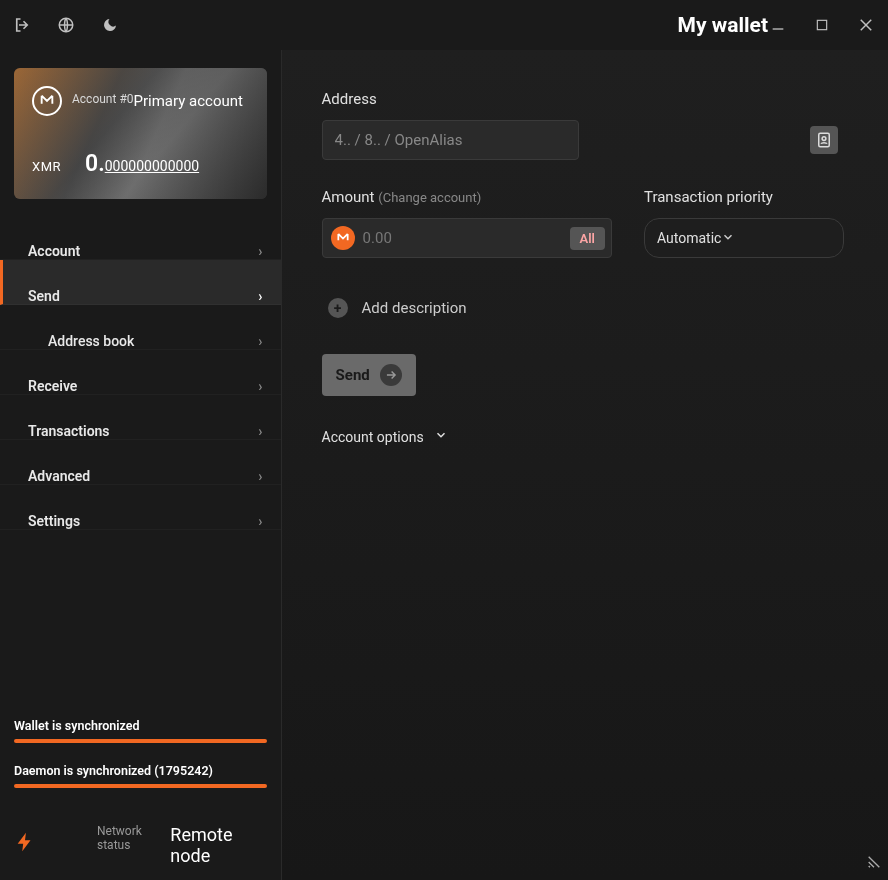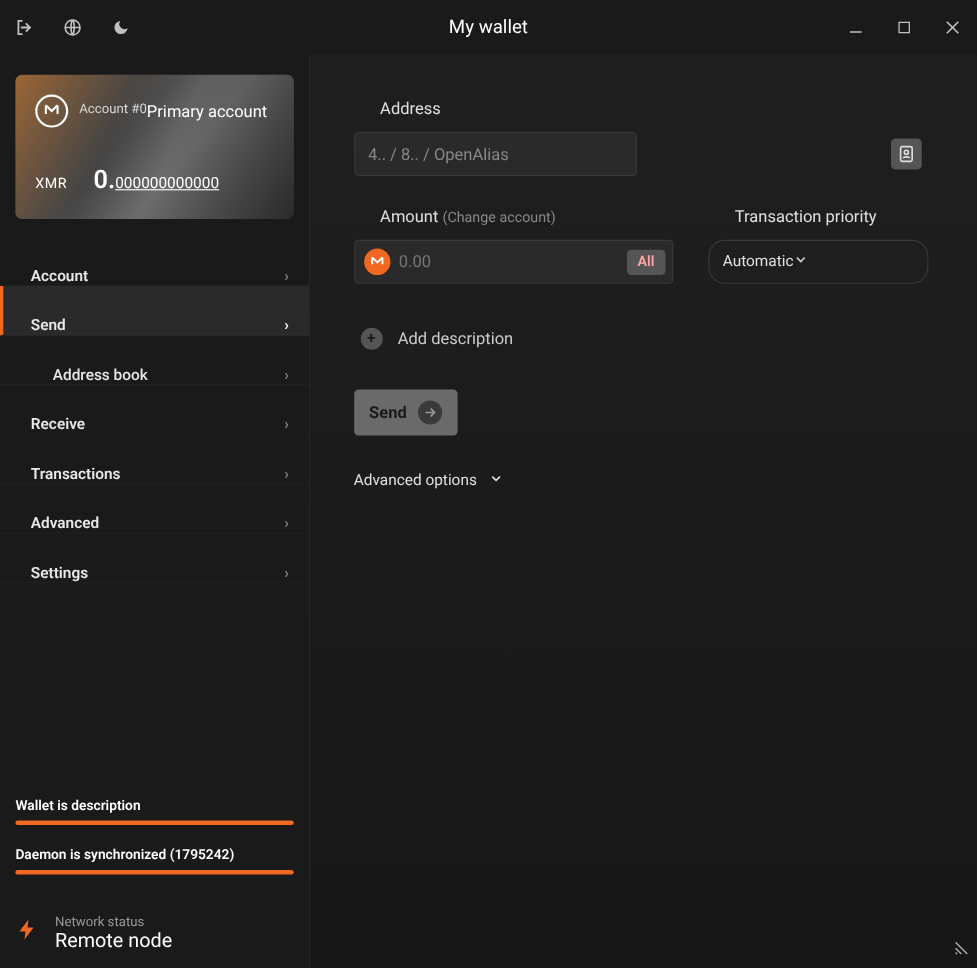--- a/index.html
+++ b/index.html
@@ -1,20 +1,20 @@
 <!DOCTYPE html>
 <html><head>
 <meta charset="utf-8">
 <style>
   * { margin: 0; padding: 0; box-sizing: border-box; font-family: -apple-system, BlinkMacSystemFont, "Segoe UI", Roboto, sans-serif; }
   body { background: #1a1a1a; color: #e0e0e0; width: 888px; height: 880px; overflow: hidden; }
   .titlebar { height: 50px; display: flex; align-items: center; padding: 0 12px; }
   .tb-left { display: flex; gap: 24px; align-items: center; }
   .tb-icon { width: 20px; height: 20px; display: flex; align-items: center; justify-content: center; cursor: pointer; color: #c0c0c0; }
-  .tb-title { flex: 1; text-align: center; font-size: 17px; font-weight: 400; color: #fff; }
+  .tb-title { flex: 1; text-align: right; font-size: 21px; font-weight: 700; color: #fff; }
   .tb-right { display: flex; gap: 24px; align-items: center; }
   .layout { display: flex; height: calc(100% - 50px); }
   .sidebar { width: 300px; background: #1a1a1a; border-right: 1px solid #2a2a2a; display: flex; flex-direction: column; padding: 12px 0 0 0; }
   .account-card { margin: 6px 14px 10px 14px; border-radius: 6px; padding: 18px 18px 22px 18px; background: linear-gradient(130deg, #7a5a3b 0%, #4a4a4a 40%, #6a6a6a 60%, #3e3e3e 100%); position: relative; overflow: hidden; }
   .account-card::before { content: ""; position: absolute; inset: 0; background: linear-gradient(115deg, rgba(255,140,40,0.25) 0%, rgba(60,60,60,0.4) 35%, rgba(120,120,120,0.25) 55%, rgba(30,30,30,0.6) 100%); }
   .account-card > * { position: relative; }
   .ac-row1 { display: flex; align-items: center; gap: 10px; }
   .monero-circle { width: 30px; height: 30px; border-radius: 50%; border: 2.5px solid #fff; display: flex; align-items: center; justify-content: center; }
   .monero-circle svg { width: 16px; height: 16px; }
   .ac-texts { display: flex; flex-direction: row; }
@@ -28,25 +28,25 @@
   .nav-item { height: 45px; display: flex; align-items: flex-end; justify-content: space-between; padding: 0 18px 0 28px; font-size: 14px; font-weight: 600; color: #e8e8e8; cursor: pointer; border-bottom: 1px solid rgba(255,255,255,0.03); }
   .nav-item.sub { padding-left: 48px; font-weight: 500; }
   .nav-item.active { background: #2a2a2a; border-left: 3px solid #f26822; padding-left: 25px; }
   .nav-item .chev { color: #888; }
   .sidebar-spacer { flex: 1; }
   .status-block { padding: 0 14px 10px 14px; }
   .status-line { font-size: 12.5px; font-weight: 600; color: #fff; margin-bottom: 6px; }
   .status-bar { height: 4px; background: #f26822; border-radius: 2px; margin-bottom: 20px; }
   .net-row { display: flex; align-items: center; gap: 14px; padding: 6px 14px 14px 14px; }
   .bolt { color: #f26822; font-size: 26px; }
-  .net-texts { display: flex; flex-direction: column; }
+  .net-texts { display: flex; flex-direction: row; margin-left: 47px; }
   .net-sub { font-size: 12px; color: #999; }
   .net-main { font-size: 18px; color: #fff; font-weight: 400; }
   .main { flex: 1; padding: 40px 44px 20px 40px; position: relative; background: linear-gradient(180deg, #1f1f1f 0%, #171717 100%); }
-  .field-label { font-size: 15px; color: #e0e0e0; margin-bottom: 12px; margin-left: 24px; }
+  .field-label { font-size: 15px; color: #e0e0e0; margin-bottom: 12px; }
   .field-label .hint { font-size: 13px; color: #888; }
   .addr-input { flex: 1; height: 40px; background: #2a2a2a; border: 1px solid #3a3a3a; border-radius: 4px; padding: 0 44px 0 12px; color: #eab308; font-size: 15px; position: relative; }
   .addr-wrap { position: relative; margin-bottom: 28px; }
   .addr-wrap input::placeholder { color: #888; }
   .addr-btn { position: absolute; right: 6px; top: 6px; width: 28px; height: 28px; background: #555; border-radius: 4px; display: flex; align-items: center; justify-content: center; cursor: pointer; color: #ddd; }
   .two-col { display: flex; gap: 32px; margin-bottom: 40px; }
   .col-a { flex: 1; }
   .col-b { width: 200px; }
   .amount-wrap { display: flex; align-items: center; height: 40px; background: #2a2a2a; border: 1px solid #3a3a3a; border-radius: 4px; padding: 0 6px 0 8px; gap: 8px; }
   .amount-wrap .xmr-ico { width: 24px; height: 24px; border-radius: 50%; background: #f26822; display: flex; align-items: center; justify-content: center; }
@@ -155,21 +155,21 @@
       </div>
       <div class="nav-item">
         <span>Settings</span>
         <span class="chev">›</span>
       </div>
     </div>
 
     <div class="sidebar-spacer"></div>
 
     <div class="status-block">
-      <div class="status-line">Wallet is description</div>
+      <div class="status-line">Wallet is synchronized</div>
       <div class="status-bar"></div>
       <div class="status-line">Daemon is synchronized (1795242)</div>
       <div class="status-bar"></div>
     </div>
     <div class="net-row">
       <div class="bolt">
         <svg viewBox="0 0 24 24" width="22" height="28" fill="#f26822">
             <path d="M13 2L4 14h6l-1 8 9-12h-6l1-8z"></path>
           </svg>
       </div>
@@ -230,21 +230,21 @@
     <div class="send-btn">
       <span>Send</span>
       <span class="arr">
         <svg viewBox="0 0 24 24" width="14" height="14" fill="none" stroke="currentColor" stroke-width="2.5">
             <path d="M5 12h13M13 6l6 6-6 6"></path>
           </svg>
       </span>
     </div>
 
     <div class="adv-opts">
-      <span>Advanced options</span>
+      <span>Account options</span>
       <span>
         <svg viewBox="0 0 24 24" width="14" height="14" fill="none" stroke="currentColor" stroke-width="2.5">
             <path d="M6 9l6 6 6-6"></path>
           </svg>
       </span>
     </div>
 
     <div class="resize-corner">
       <svg viewBox="0 0 24 24" width="16" height="16" fill="none" stroke="currentColor" stroke-width="2">
           <path d="M4 20L20 4M12 20l8-8M18 20l2-2"></path>

